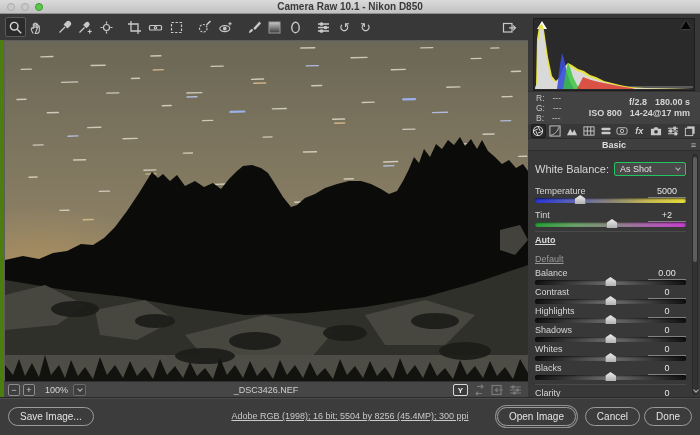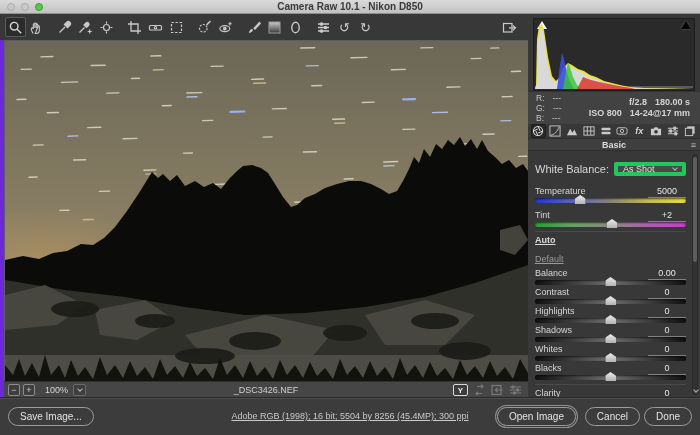--- a/index.html
+++ b/index.html
@@ -1,18 +1,18 @@
 <!DOCTYPE html>
 <html><head>
 <meta charset="utf-8">
 <style>
   * { margin:0; padding:0; box-sizing:border-box; }
   html,body { background:#222; }
   body { font-family:"Liberation Sans", sans-serif; }
-  .window { position:relative; width:700px; height:435px; background:#6d28d9; overflow:hidden;
+  .window { position:relative; width:700px; height:435px; background:#4d7c0f; overflow:hidden;
             box-shadow:0 0 0 1px #1a1a1a; }
 
   
   .titlebar { position:absolute; top:0; left:0; right:0; height:14px;
               background:linear-gradient(#dadada,#c1c1c1); border-bottom:1px solid #8f8f8f; }
   .tl-dot { position:absolute; top:3px; width:8px; height:8px; border-radius:50%; }
   .tl-close { left:7px;  background:#c9c9c9; border:1px solid #ababab; }
   .tl-min   { left:21px; background:#c9c9c9; border:1px solid #ababab; }
   .tl-zoom  { left:35px; background:#5ec64f; border:1px solid #34a028; }
   .title-text { position:absolute; left:0; right:0; top:1px; text-align:center;
@@ -80,21 +80,21 @@
   .phead .menu { position:absolute; right:4px; top:0; font-size:9px; color:#bdbdbd; }
 
   .controls { position:absolute; top:138px; left:0; right:0; bottom:0; padding:7px 14px 0 7px; }
   .vscroll { position:absolute; top:140px; bottom:2px; right:2px; width:6px; background:#323232;
              border:1px solid #2a2a2a; border-radius:3px; }
   .vthumb { position:absolute; top:2px; left:0; right:0; height:105px; background:#5d5d5d; border-radius:3px; }
   .vchev { position:absolute; bottom:2px; left:0.5px; }
 
   .wbrow { display:flex; align-items:center; gap:5px; margin:3px 0 10px; }
   .wblbl { font-size:11px; color:#d6d6d6; white-space:nowrap; }
-  .wbsel { flex:1; height:14px; background:#494949; border:4px solid #22c55e; border-radius:2px;
+  .wbsel { flex:1; height:14px; background:#494949; border:1px solid #22c55e; border-radius:2px;
            display:flex; align-items:center; font-size:9px; color:#e2e2e2; padding:0 5px; }
   .wbsel .chev { margin-left:auto; }
 
   .srow { position:relative; height:19px; }
   .srow.sp { margin-bottom:5px; }
   .slbl { position:absolute; left:0; top:0; font-size:9px; color:#d6d6d6; }
   .sval { position:absolute; right:0; top:0; width:38px; text-align:center; font-size:9px;
           color:#e6e6e6; border-bottom:1px solid #828282; padding-bottom:1px; }
   .strack { position:absolute; left:0; right:0; top:12px; height:5px; border-radius:2.5px;
             box-shadow:inset 0 1px 2px rgba(0,0,0,.6); }

